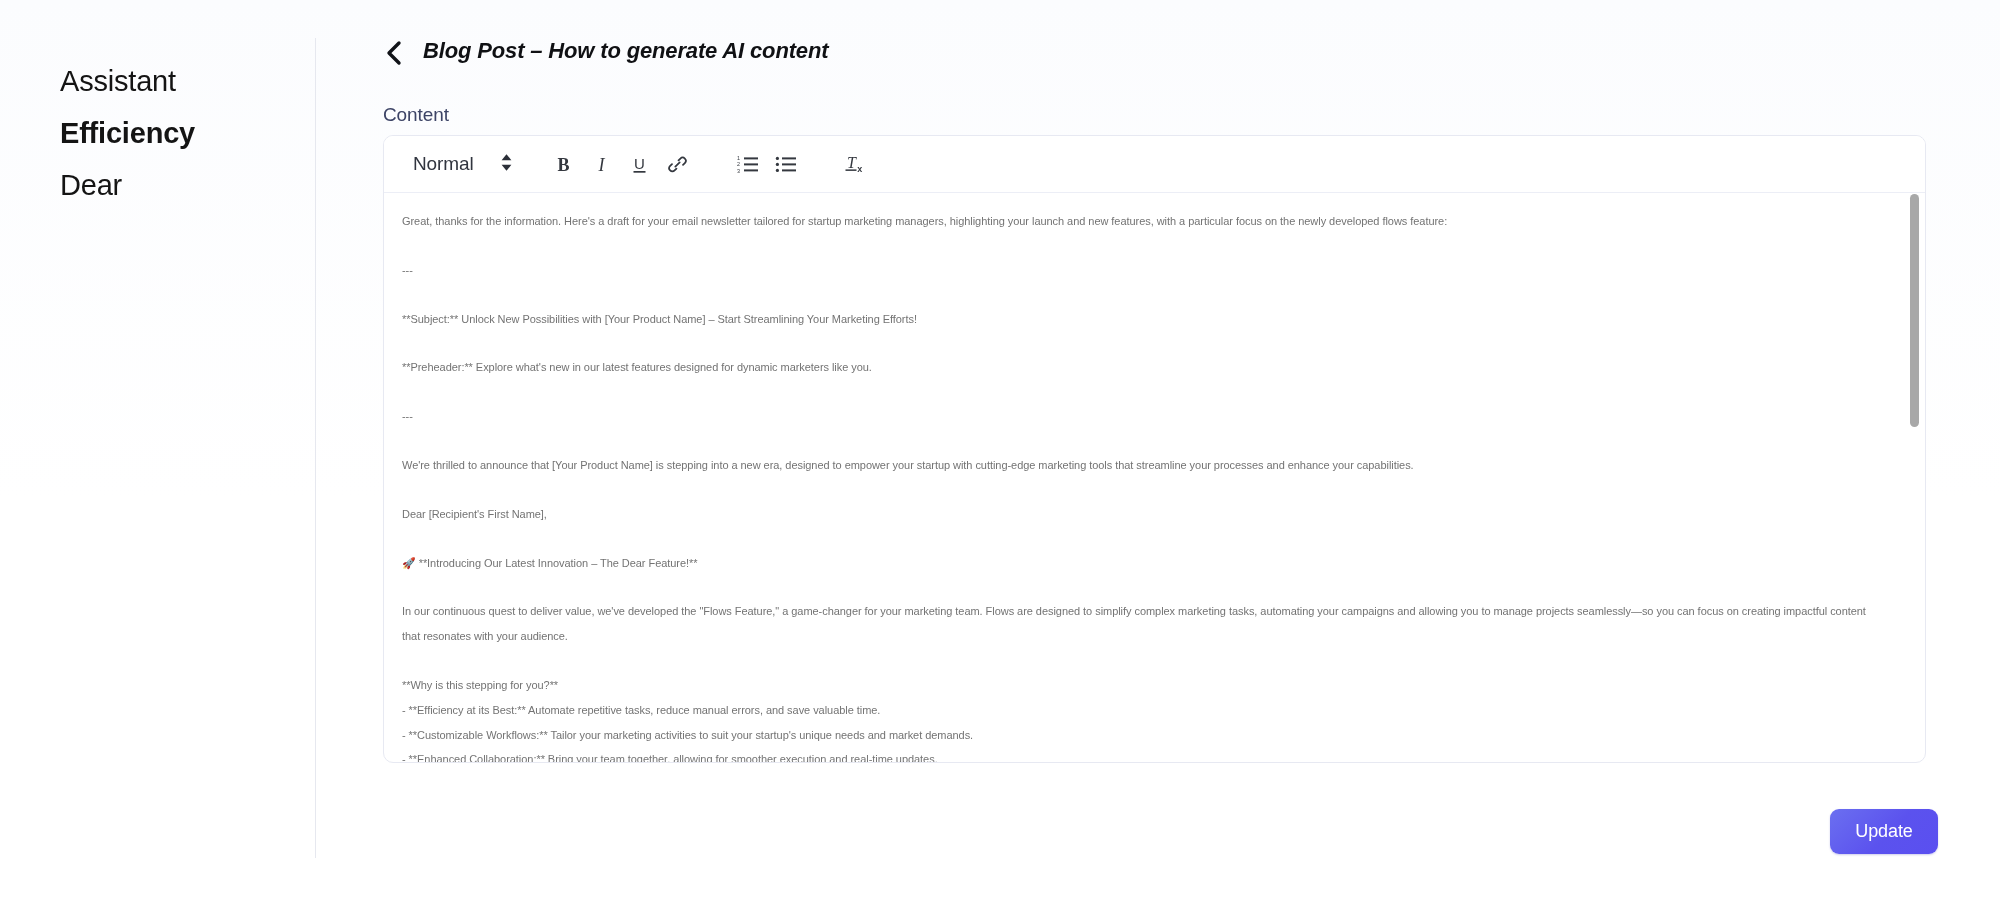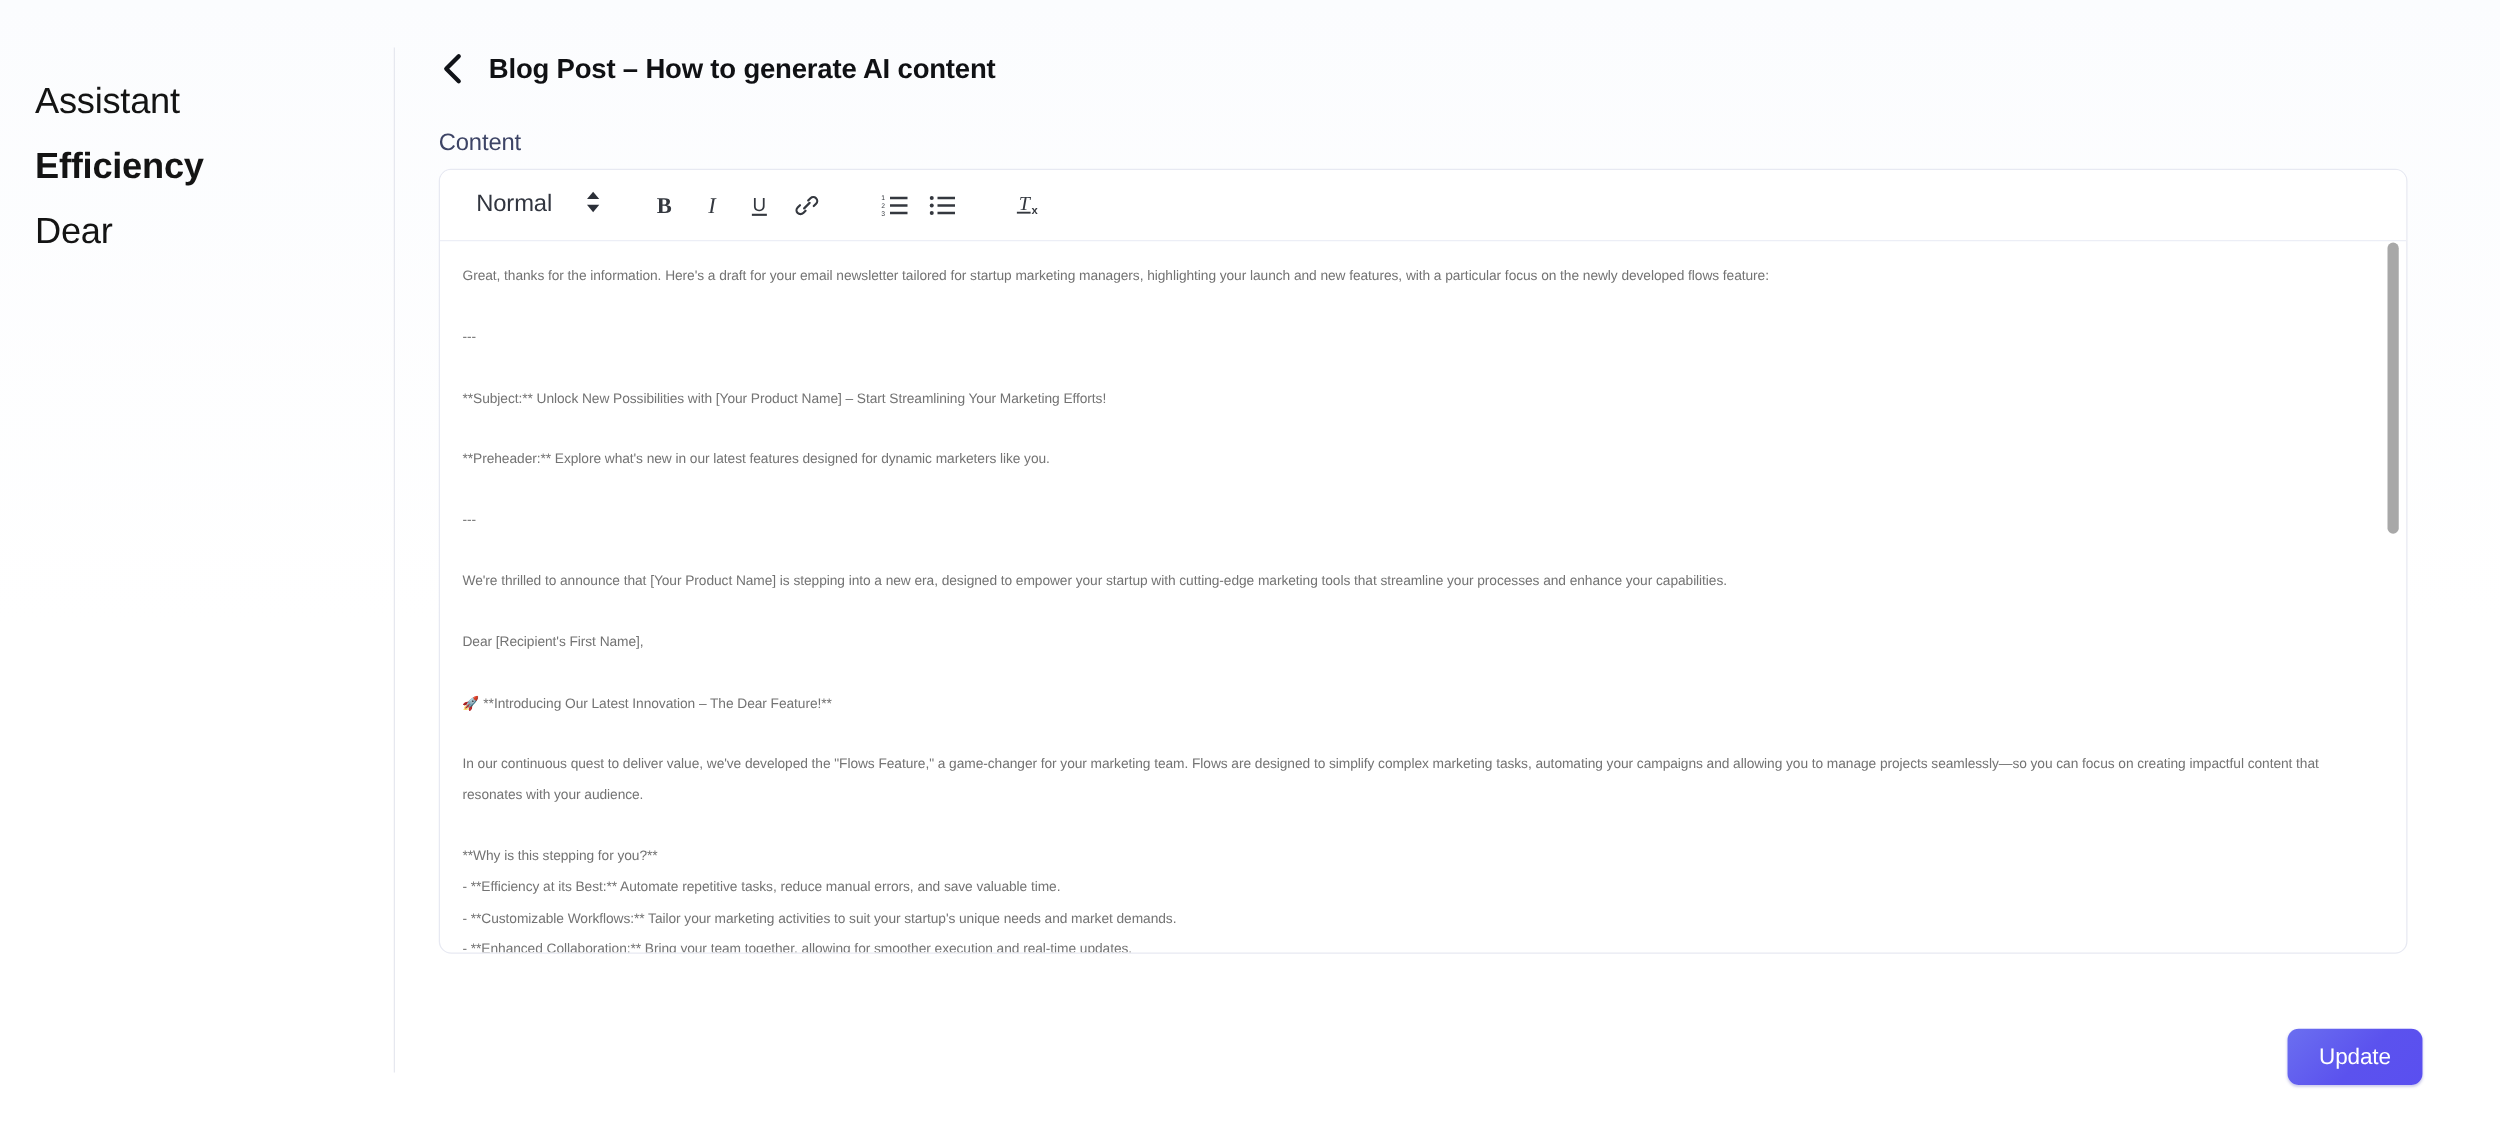--- a/index.html
+++ b/index.html
@@ -24,20 +24,21 @@
     background: linear-gradient(180deg, #fbfcfe 0%, #ffffff 55%);
     display: flex;
   }
 
   
   .sidebar {
     width: 315px;
     flex: 0 0 315px;
     padding: 55px 0 0 28px;
     background: transparent;
+    margin-left: 32px;
   }
 
   .nav-list { list-style: none; }
 
   .nav-item {
     font-size: 29px;
     line-height: 52px;
     color: #141414;
     letter-spacing: -0.2px;
     cursor: pointer;
@@ -58,24 +59,24 @@
   
   .main {
     flex: 1 1 auto;
     padding: 38px 42px 0 22px;
     min-width: 0;
     position: relative;
   }
 
   .page-header {
     display: flex;
-    align-items: center;
     gap: 18px;
     padding-left: 12px;
     height: 34px;
+    font-style: italic;
   }
 
   .back-btn {
     width: 24px; height: 30px;
     display: flex; align-items: center; justify-content: center;
     cursor: pointer;
     background: none; border: none;
     flex: 0 0 auto;
   }
   .back-btn svg { display: block; }
@@ -182,21 +183,21 @@
     height: 233px;
     background: #a8a8a8;
     border-radius: 5px;
     cursor: pointer;
   }
 
   
   .footer {
     position: absolute;
     right: 62px;
-    bottom: 38px;
+    bottom: 52px;
   }
 
   .update-btn {
     display: inline-flex;
     align-items: center;
     justify-content: center;
     min-width: 108px;
     height: 45px;
     padding: 0 24px;
     border: none;

